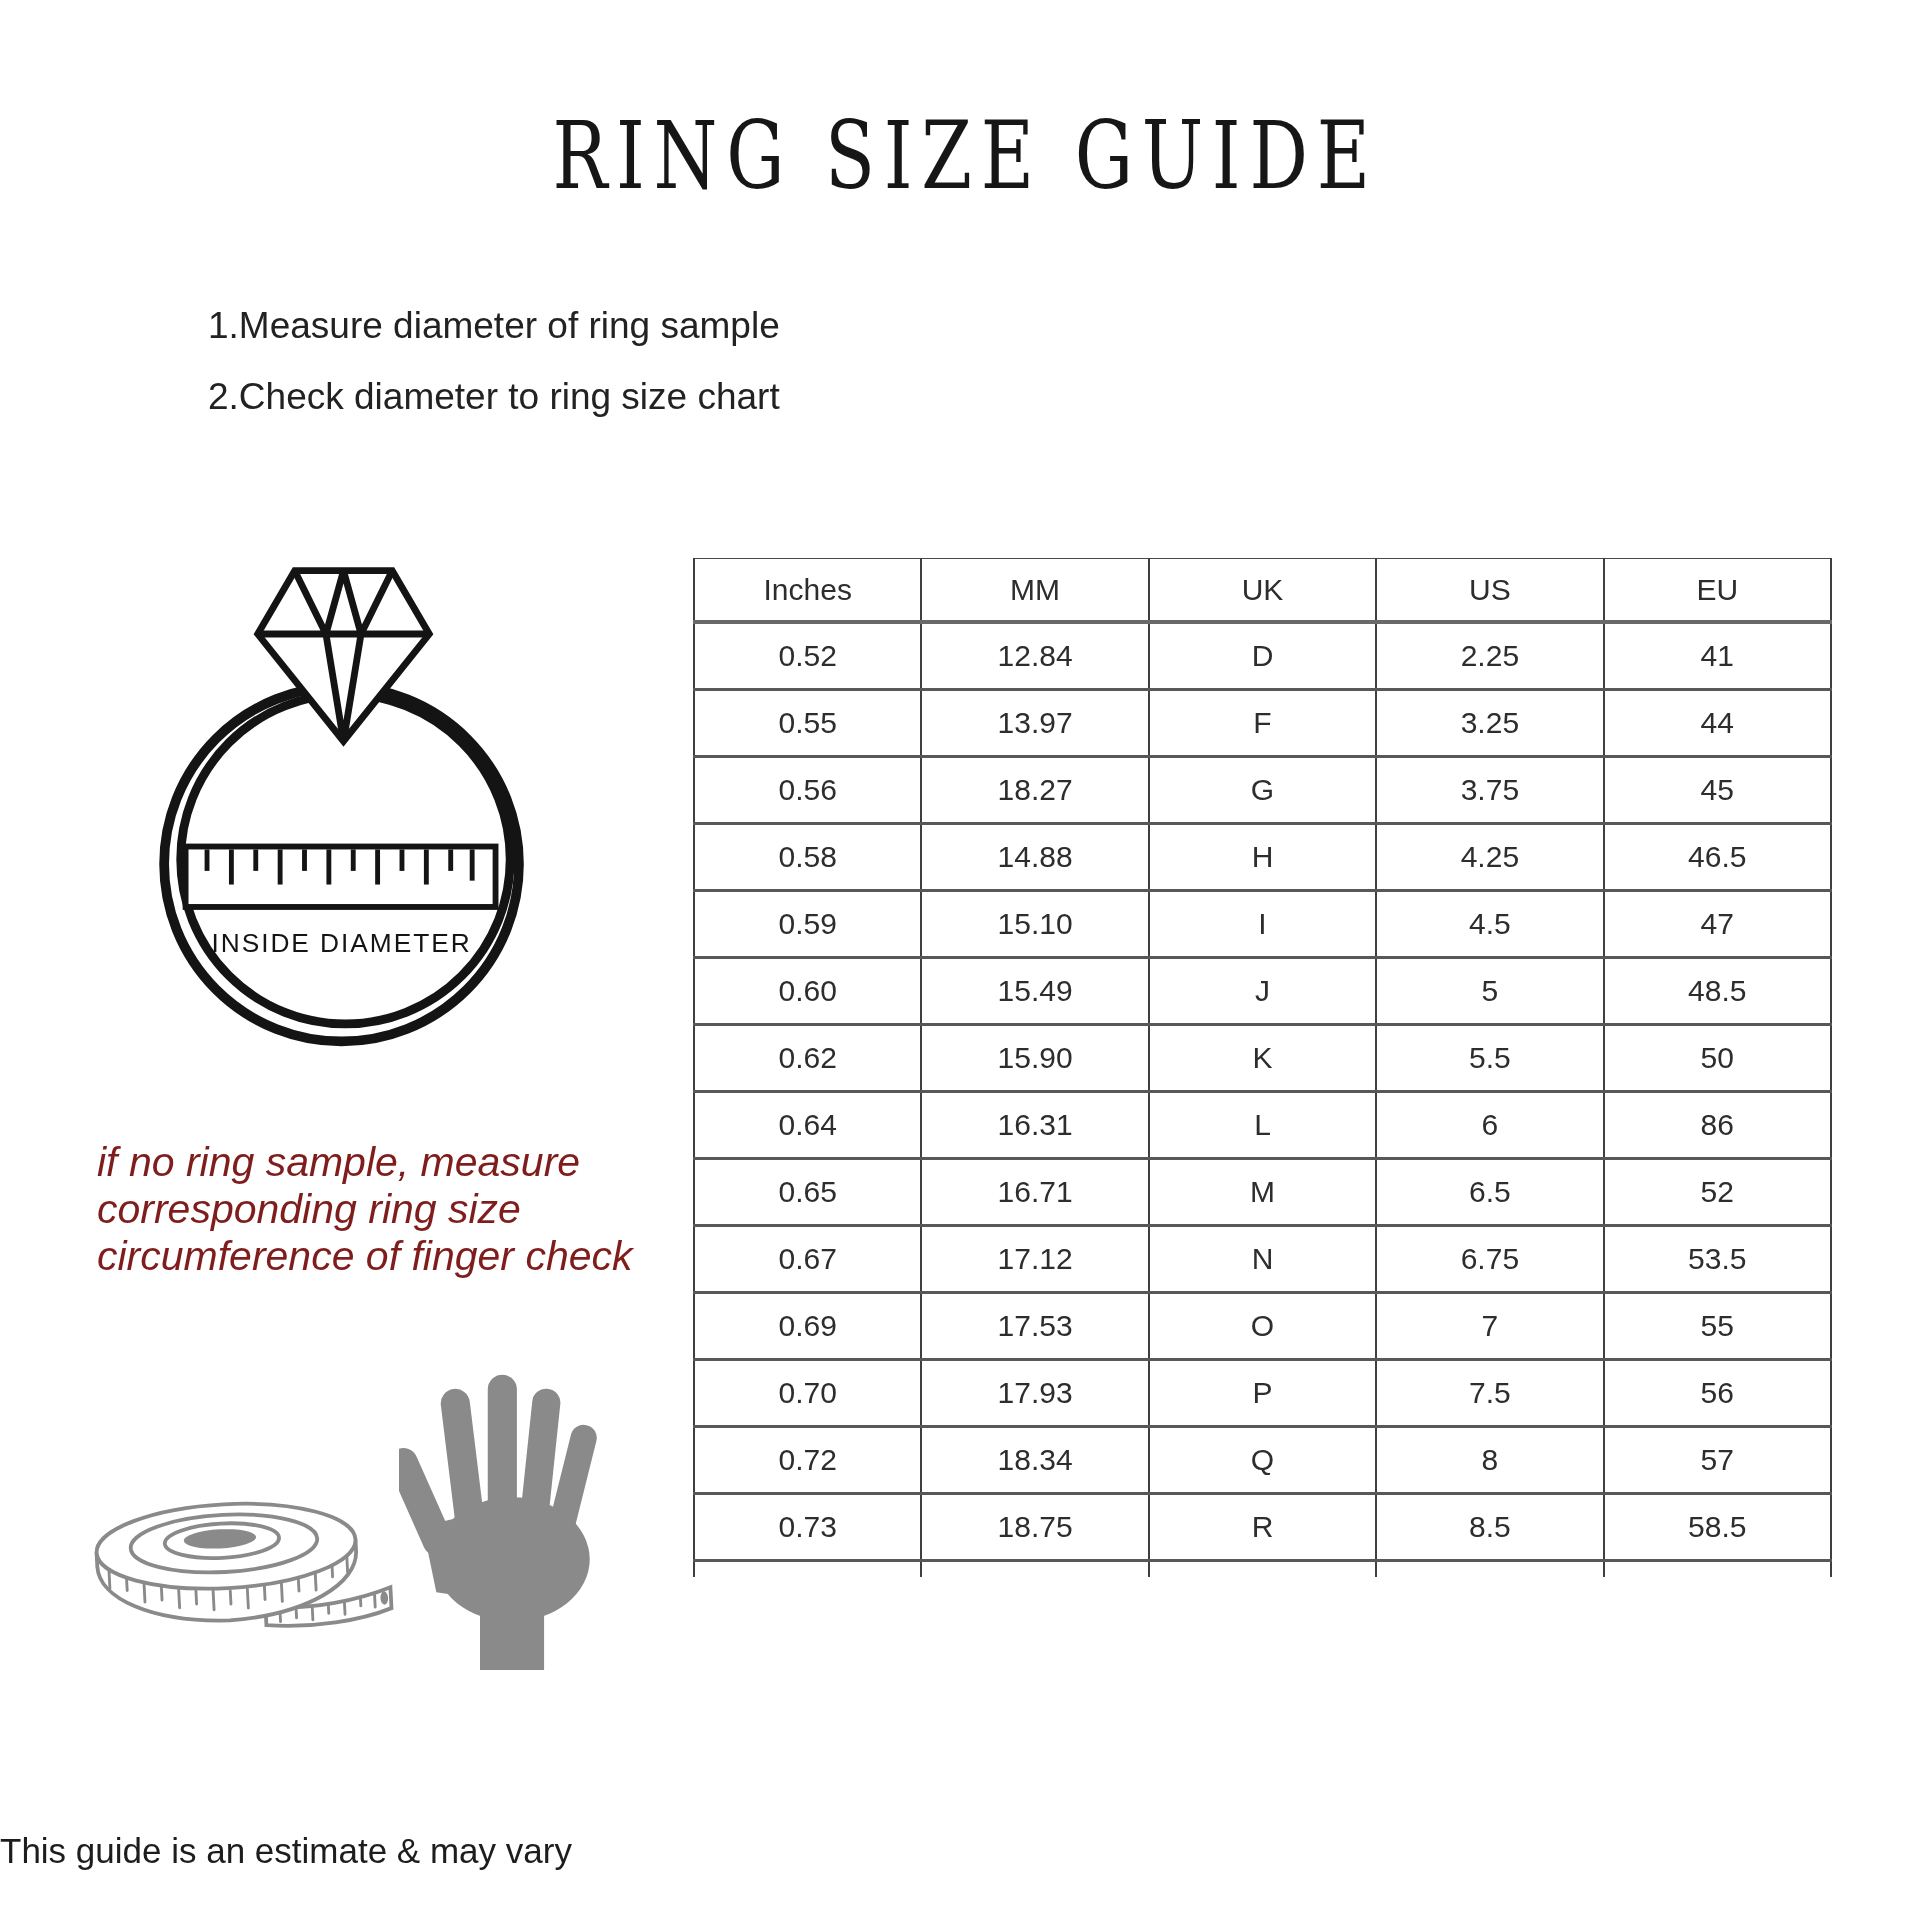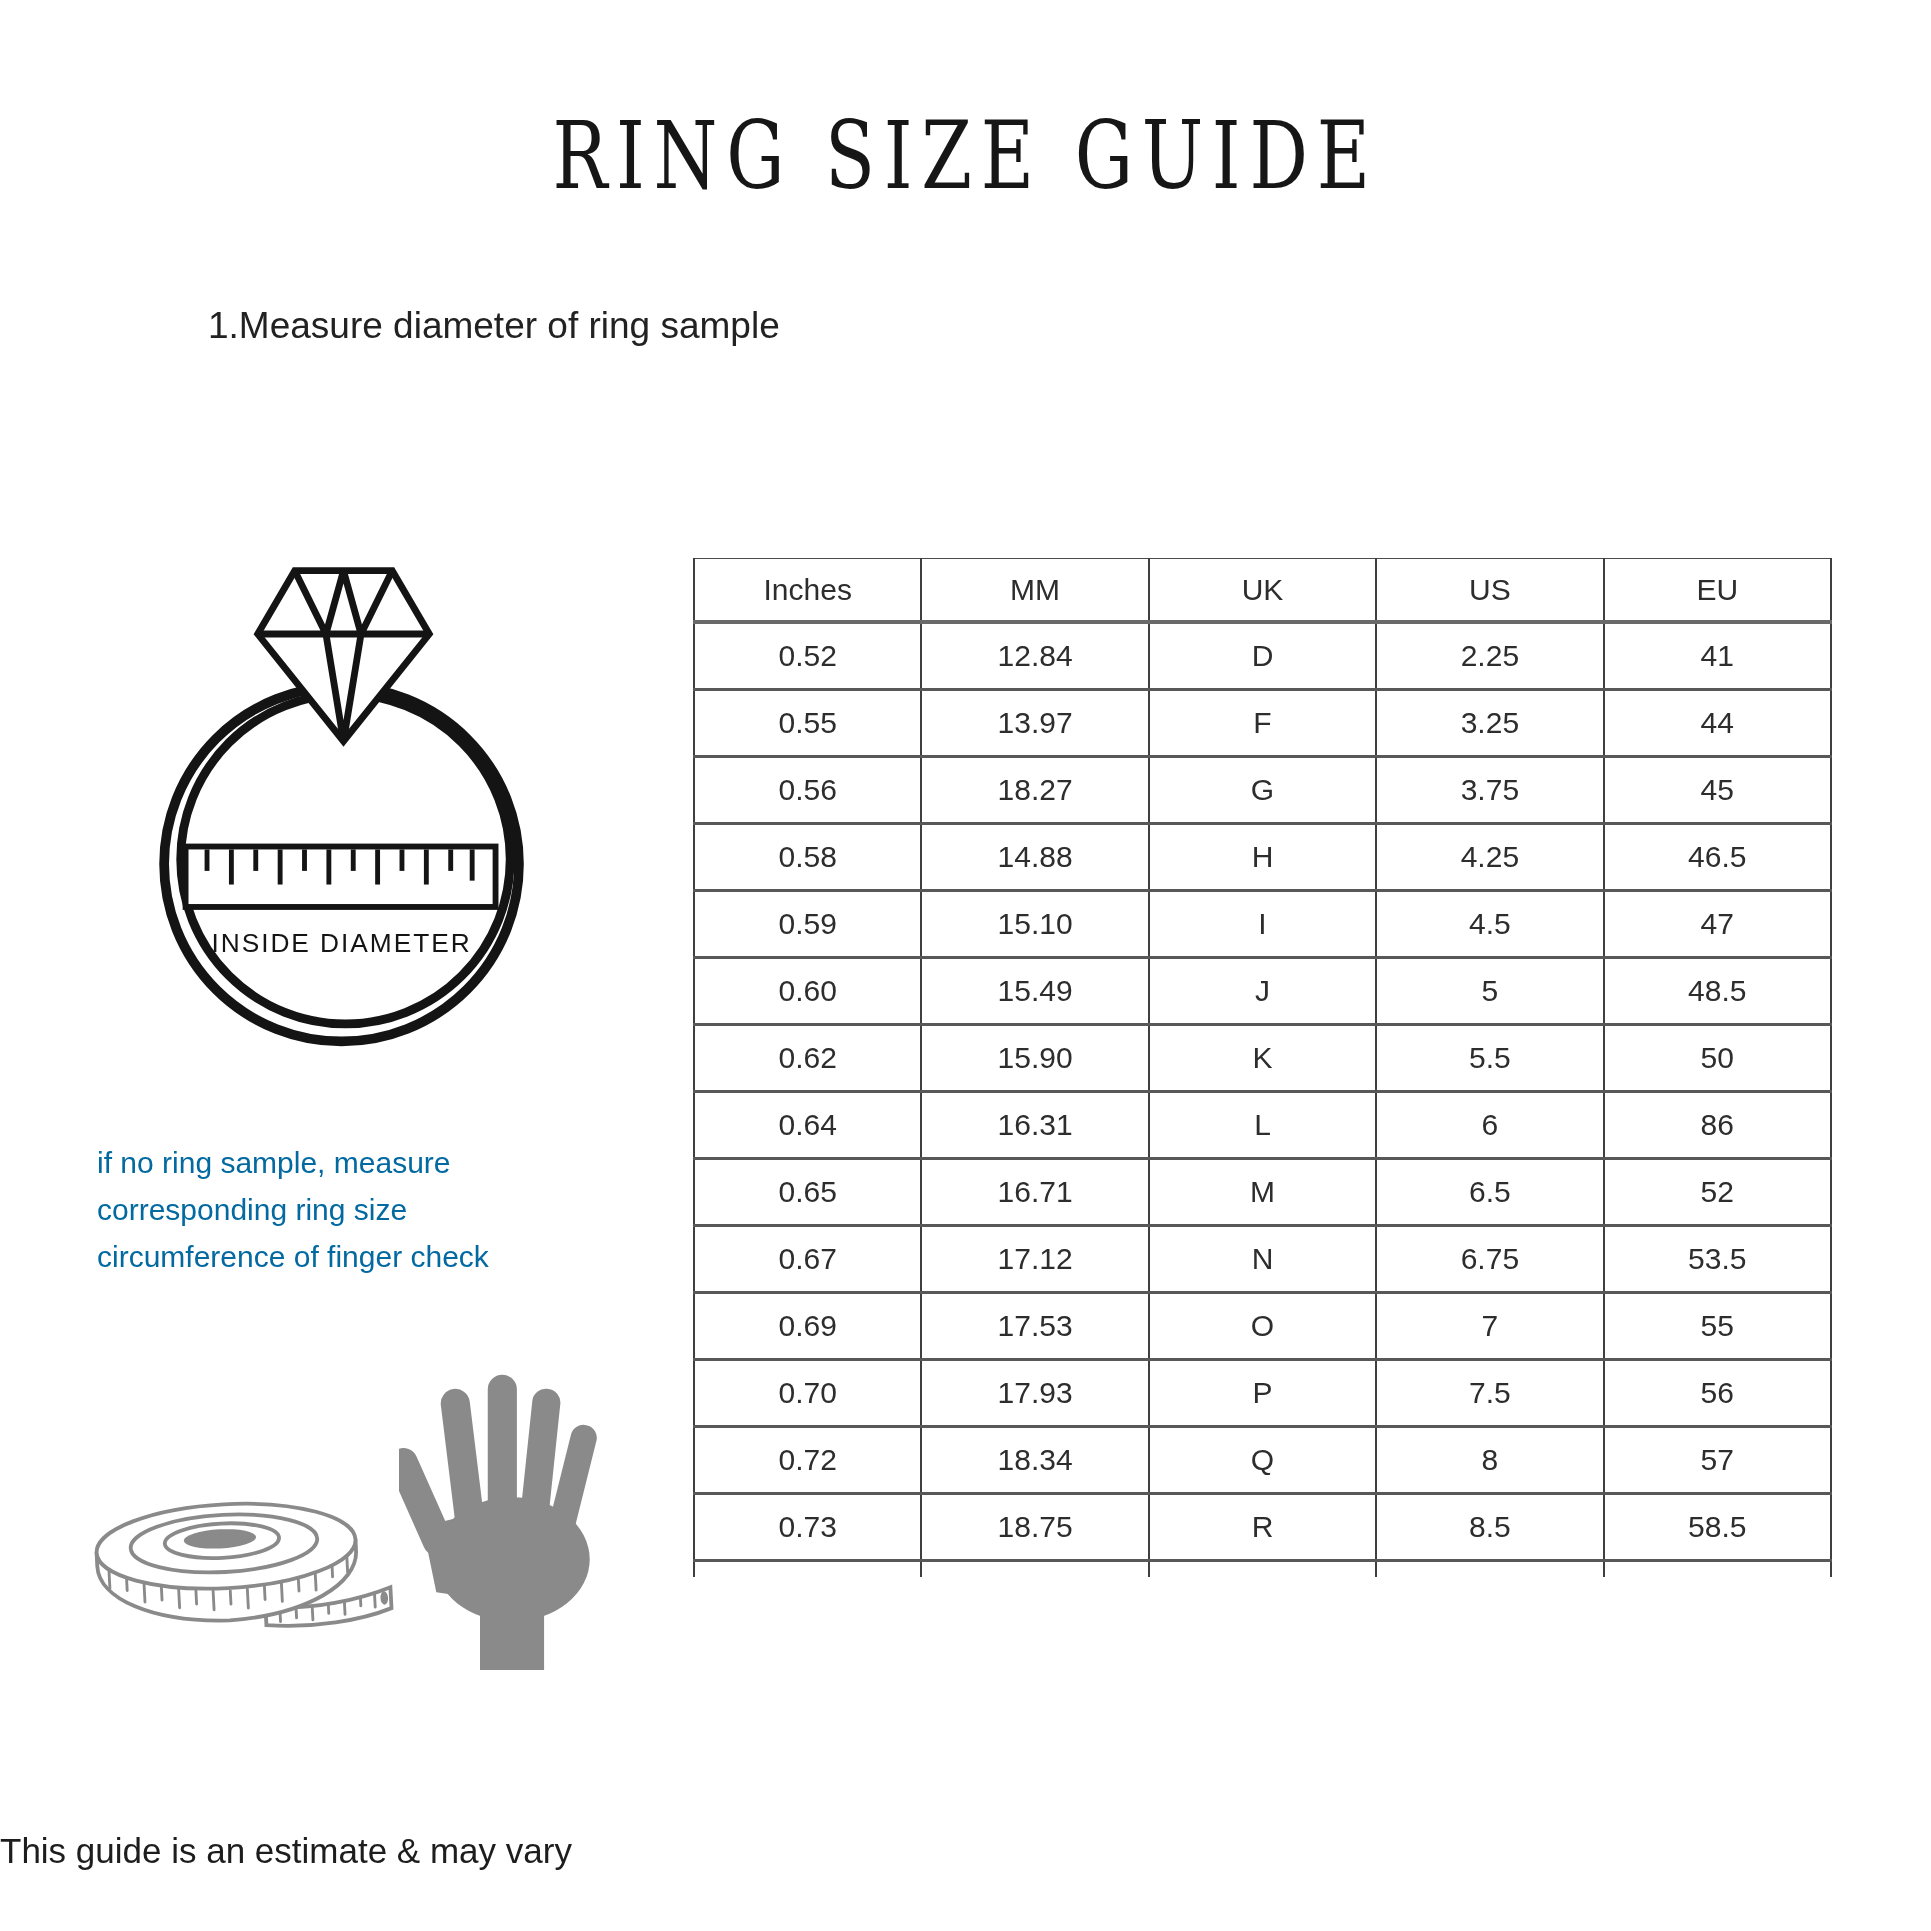--- a/index.html
+++ b/index.html
@@ -20,21 +20,21 @@
     text-align:center;font-family:"DejaVu Serif", serif;font-weight:400;
     font-size:73px;letter-spacing:8.7px;color:#161616;
     transform:scaleY(1.28);transform-origin:center;
     white-space:nowrap;
   }
   
   .steps{position:absolute;left:161px;top:290px;font-size:37px;line-height:71px;color:#222;margin-left:47px;}
   
   .ring-illu{position:absolute;left:150px;top:558px;width:386px;height:502px;}
   
-  .note{position:absolute;left:97px;top:1139px;width:560px;font-size:30px;line-height:47px;color:#0369a1;}
+  .note{position:absolute;left:97px;top:1139px;width:560px;font-size:41px;line-height:47px;color:#7f1d1d;font-style:italic;}
   
   .tape-illu{position:absolute;left:83px;top:1489px;width:324px;height:183px;}
   .hand-illu{position:absolute;left:399px;top:1369px;width:229px;height:301px;}
   
   table.size-chart{
     position:absolute;left:693px;top:558px;width:1139px;
     border-collapse:collapse;table-layout:fixed;background:#fff;
   }
   .size-chart th,.size-chart td{
     text-align:center;vertical-align:middle;
@@ -51,20 +51,21 @@
   
   .footer{position:absolute;left:0;top:1831px;width:1931px;text-align:left;font-size:35px;color:#1d1d1d;}
 </style>
 </head>
 <body>
 
 <div class="title">RING SIZE GUIDE</div>
 
 <div class="steps">
   <div>1.Measure diameter of ring sample</div>
+  <div>2.Check diameter to ring size chart</div>
 </div>
 
 <svg class="ring-illu" viewBox="0 0 395 515" xmlns="http://www.w3.org/2000/svg">
 
   <g>
     <circle cx="196" cy="314" r="182" fill="none" stroke="#141414" stroke-width="10"></circle>
     <circle cx="200" cy="309" r="169" fill="none" stroke="#141414" stroke-width="9"></circle>
   </g>
 
   <g fill="#ffffff" stroke="#141414" stroke-width="7" stroke-linejoin="miter">

